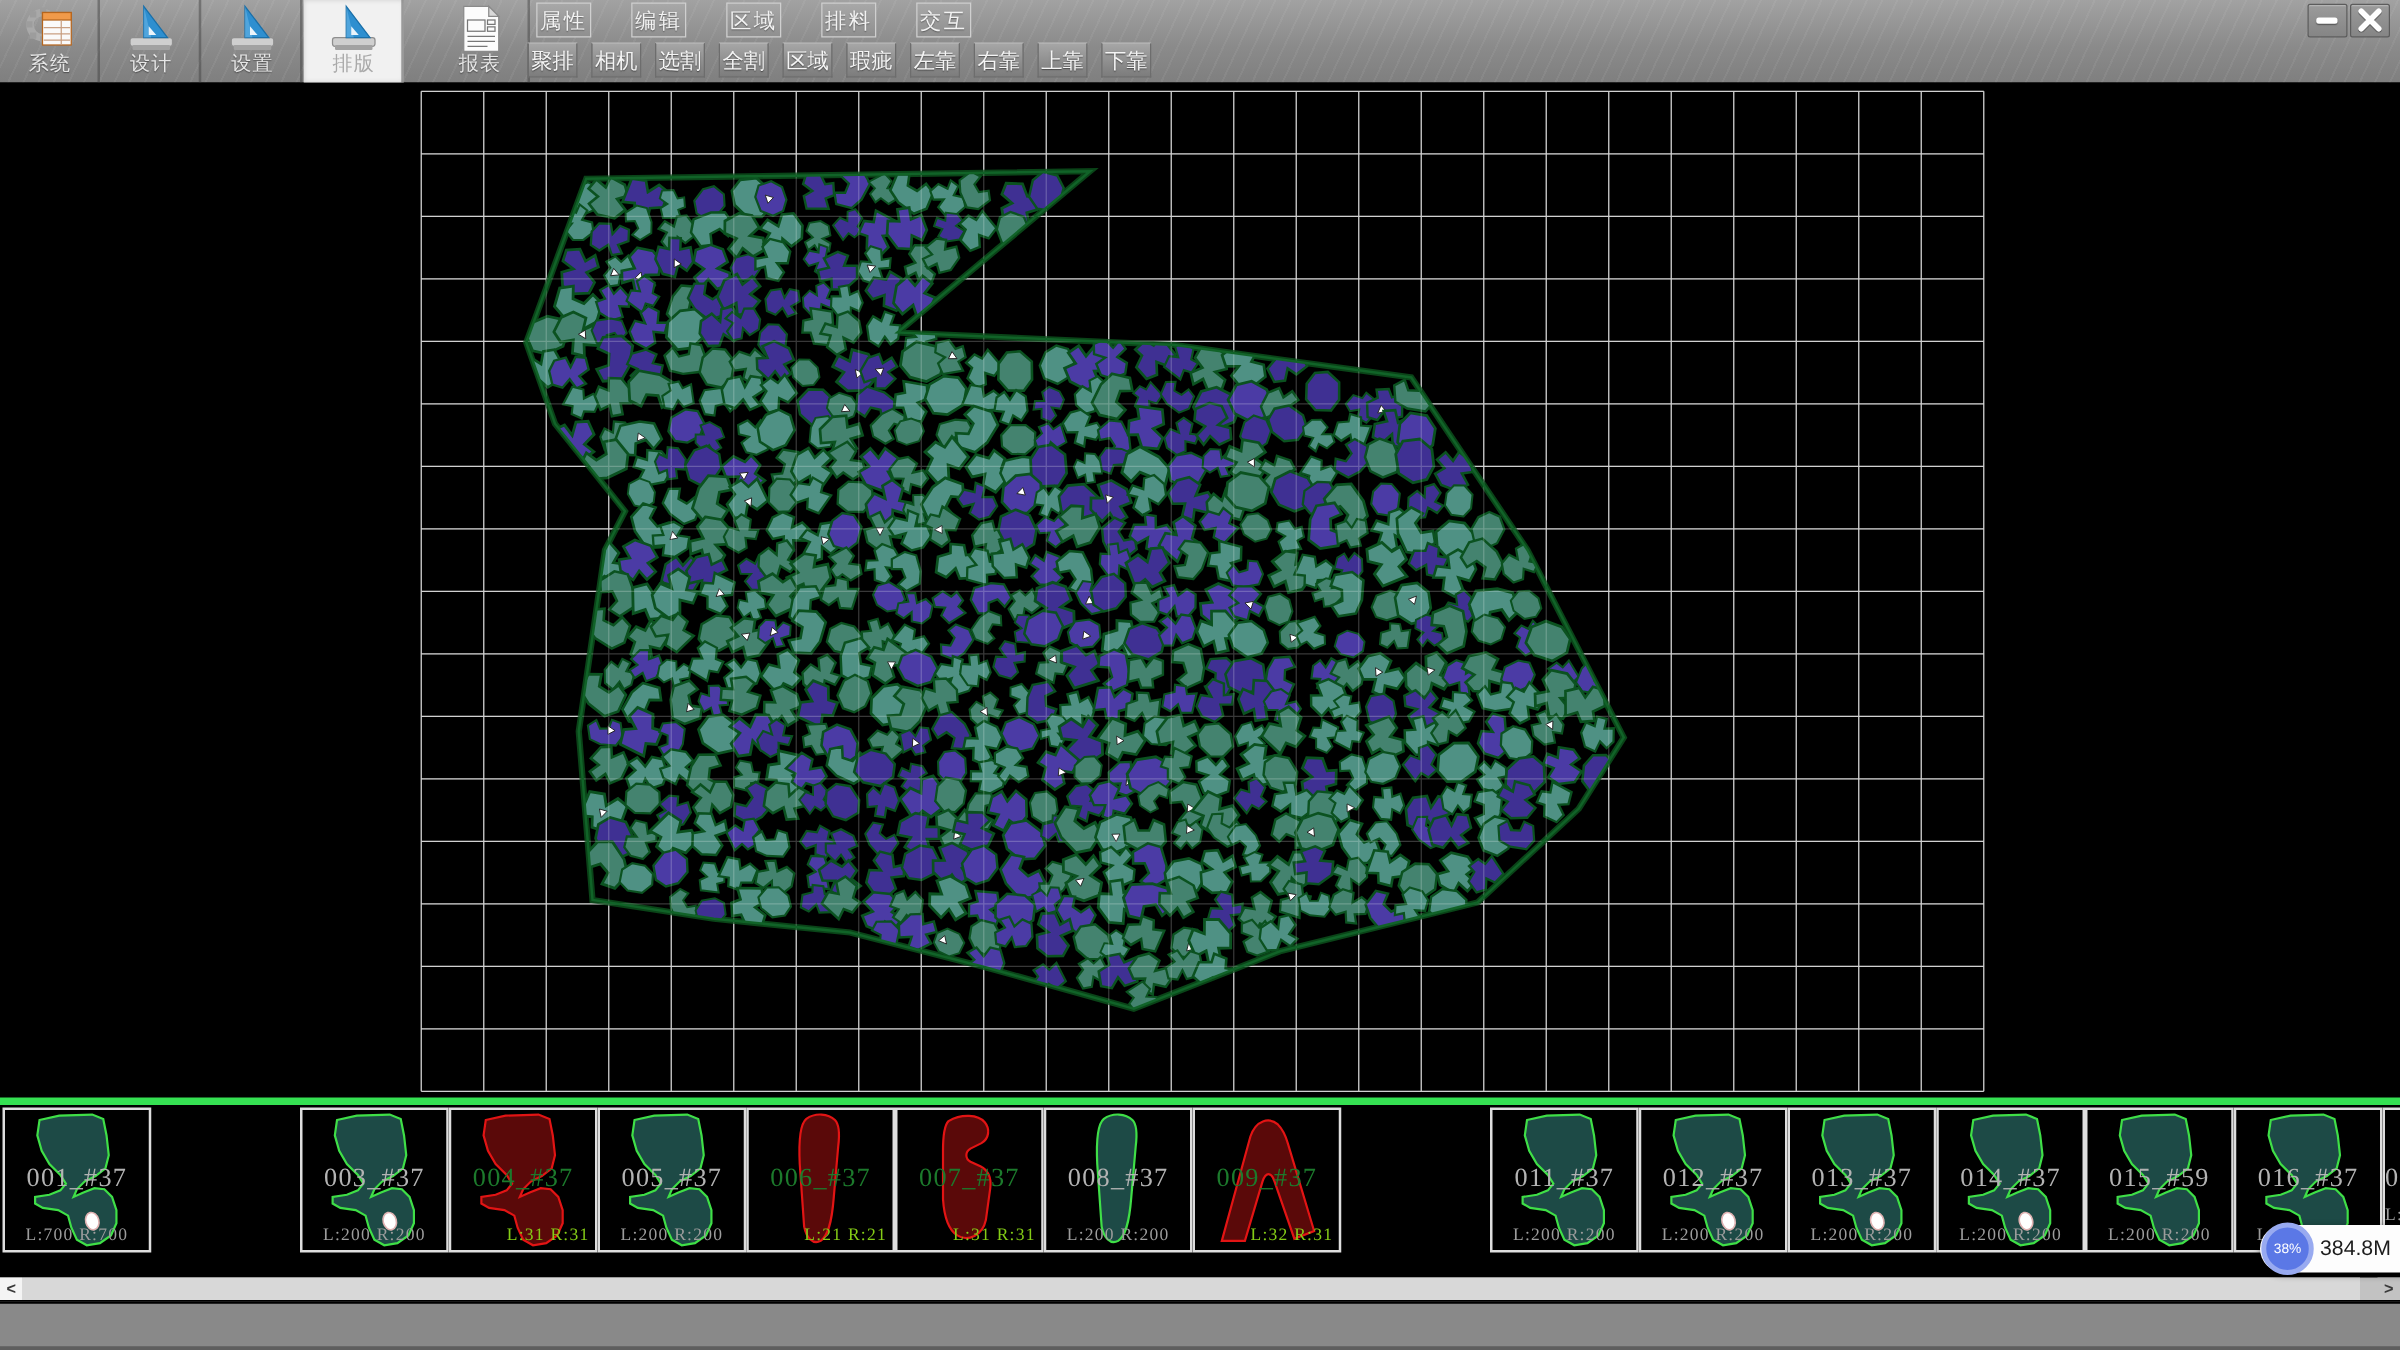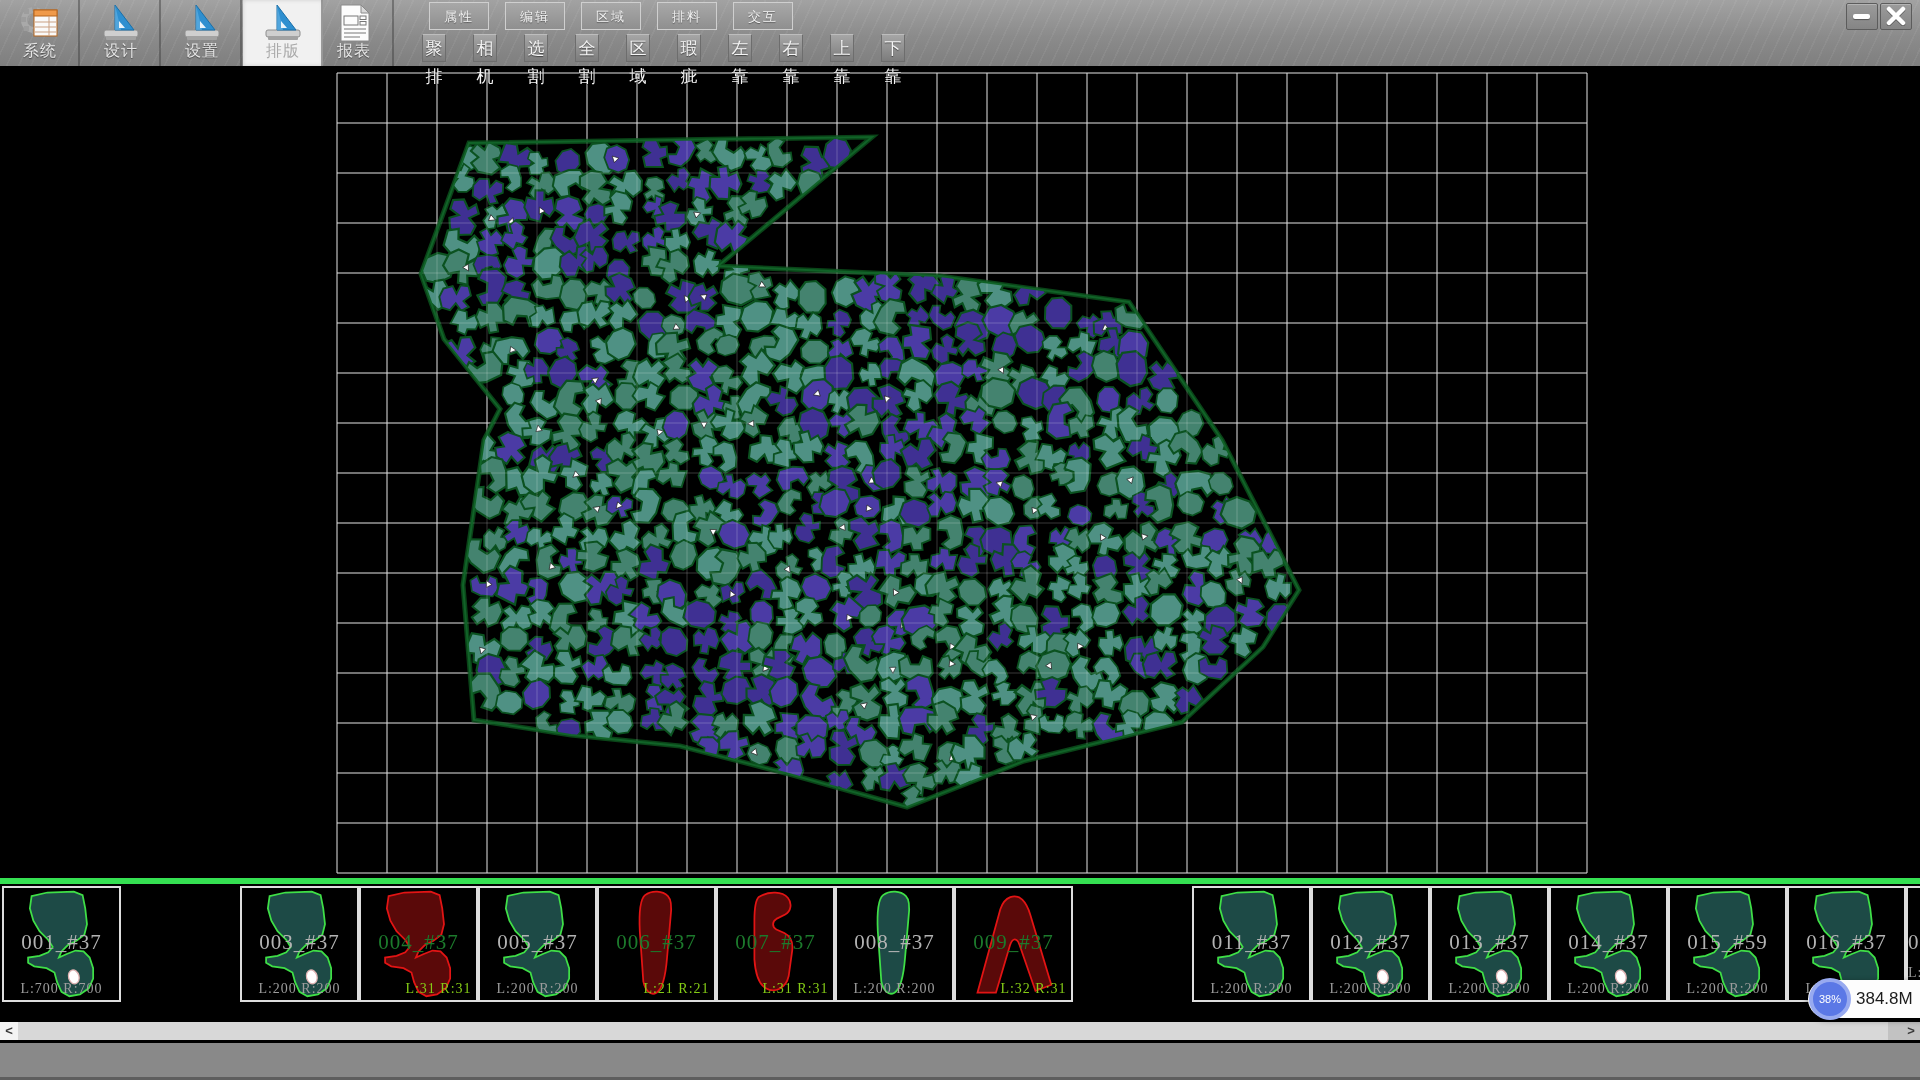--- a/index.html
+++ b/index.html
@@ -12,25 +12,25 @@
   #toolbar::after{content:"";position:absolute;inset:0;pointer-events:none;
     background:repeating-linear-gradient(115deg,rgba(255,255,255,.055) 0 1.5px,transparent 1.5px 11px);}
   .nav-item{position:absolute;top:0;height:66px;width:80px;cursor:pointer;z-index:2;}
   .nav-item .sep{position:absolute;right:0;top:0;width:2px;height:66px;background:rgba(60,60,60,.45);}
   .nav-item.selected{background:#f1f1f1;box-shadow:inset 0 0 4px rgba(0,0,0,.15);}
   .nav-ico{position:absolute;left:50%;top:3px;transform:translateX(-50%);width:40px;height:40px;}
   .nav-label{position:absolute;left:0;right:0;bottom:4px;text-align:center;font-size:16px;color:#e6e6e6;
     text-shadow:0 1px 1px rgba(0,0,0,.45);letter-spacing:1px;}
   .nav-item.selected .nav-label{color:#a9a9a9;text-shadow:none;}
 
-  .menu-tab{position:absolute;top:2px;height:28px;width:60px;line-height:28px;text-align:center;
-    color:#f2f2f2;font-size:13px;letter-spacing:2px;z-index:2;cursor:pointer;
+  .menu-tab{position:absolute;top:2px;height:28px;width:44px;line-height:28px;text-align:center;
+    color:#f2f2f2;font-size:17px;letter-spacing:2px;z-index:2;cursor:pointer;
     border:1px solid #cfcfcf;background:linear-gradient(#a8a8a8,#8f8f8f);
     text-shadow:0 1px 1px rgba(0,0,0,.4);box-sizing:border-box;}
-  .tool-btn{position:absolute;top:34px;height:28px;width:24px;line-height:28px;text-align:center;
+  .tool-btn{position:absolute;top:34px;height:28px;width:40px;line-height:28px;text-align:center;
     color:#f5f5f5;font-size:17px;z-index:2;cursor:pointer;box-sizing:border-box;
     background:linear-gradient(#a6a6a6,#7c7c7c);border:1px solid #6d6d6d;border-top-color:#bdbdbd;
     text-shadow:0 1px 1px rgba(0,0,0,.5);}
   .win-btn{position:absolute;top:3px;width:30px;height:25px;z-index:3;cursor:pointer;
     border:1px solid #5c5c5c;border-radius:2px;background:linear-gradient(#9b9b9b,#858585);
     box-shadow:inset 0 1px 0 rgba(255,255,255,.25);}
   #btn-min{right:42px;} #btn-close{right:8px;}
   #btn-min .bar{position:absolute;left:6px;top:10px;width:17px;height:5px;background:#fff;border-radius:2px;
     box-shadow:0 1px 1px rgba(0,0,0,.4);}
   #btn-close svg{position:absolute;left:4px;top:2px;}
@@ -126,21 +126,21 @@
           <div class="nav-ico"><svg viewBox="0 0 40 40" width="40" height="40">
      <rect x="3" y="27" width="34" height="7" rx="2" fill="#cfcfcf" stroke="#8e8e8e"></rect>
      <rect x="5" y="33" width="30" height="4" rx="1" fill="#a2a2a2"></rect>
      <path d="M14,2 L14,27 L33,27 Z" fill="#2e8fd0" stroke="#1a6fa8"></path>
      <path d="M14,2 L20,27 L14,27 Z" fill="#6db8e8" opacity=".55"></path>
      <path d="M18,18 L18,25 L24,25 Z" fill="#eaf4fb"></path>
             </svg></div>
     <div class="nav-label">排版</div>
     <div class="sep"></div>
         </div>
-        <div class="nav-item" style="left: 314px;">
+        <div class="nav-item" style="left: 344px;">
           <div class="nav-ico"><svg viewBox="0 0 40 40" width="40" height="40">
      <path d="M7,2 h20 l8,8 v28 h-28 z" fill="#fcfcfc" stroke="#8a8a8a"></path>
      <path d="M27,2 l8,8 h-8 z" fill="#d9d9d9" stroke="#8a8a8a"></path>
      <rect x="10" y="13" width="14" height="9" fill="none" stroke="#777"></rect>
      <rect x="26" y="13" width="6" height="3.5" fill="none" stroke="#777"></rect>
      <rect x="26" y="18.5" width="6" height="3.5" fill="none" stroke="#777"></rect>
      <path d="M10,26 h22 M10,30 h22 M10,34 h16" stroke="#777" fill="none"></path>
             </svg></div>
     <div class="nav-label">报表</div>
     <div class="sep"></div>

